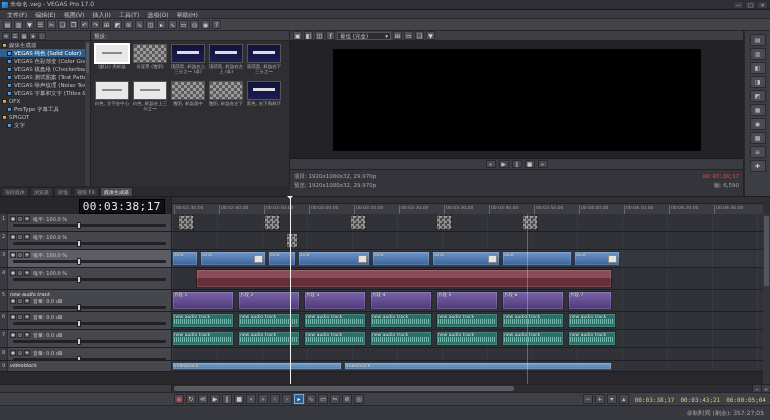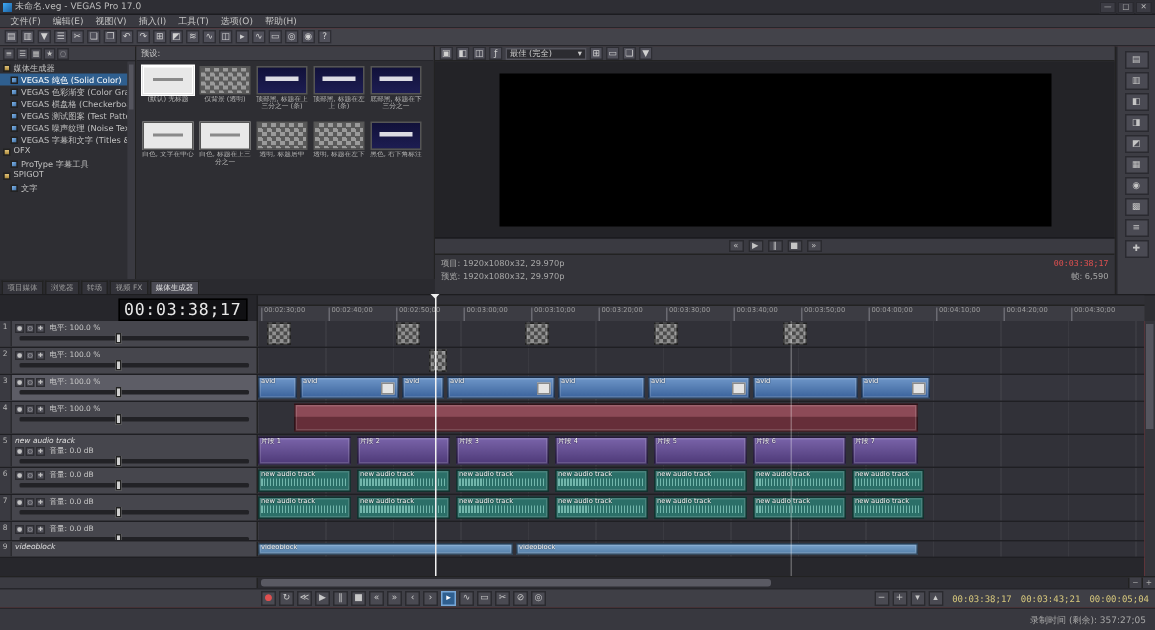--- a/index.html
+++ b/index.html
@@ -1,18 +1,18 @@
 <!DOCTYPE html>
 <html><head>
 <meta charset="utf-8">
 <style>
   *{margin:0;padding:0;box-sizing:border-box;user-select:none}
   html,body{width:770px;height:420px;overflow:hidden}
   body{font-family:"DejaVu Sans",sans-serif;background:#1f1f23;color:#c8c8c8;font-size:6px;position:relative}
-  .app{position:absolute;inset:0;background:#ef4444}
+  .app{position:absolute;inset:0;background:#000000}
 
   
   .titlebar{position:absolute;top:0;left:0;right:0;height:10px;background:#2e2e34;display:flex;align-items:center;padding:0 2px;gap:2px;border-bottom:1px solid #1c1c20}
   .app-icon{width:6px;height:6px;background:linear-gradient(135deg,#3fa9f5,#1b5f9e);display:inline-block}
   .title-text{font-size:6px;color:#bdbdbd;flex:1;white-space:nowrap;overflow:hidden}
   .win-btns{display:flex;gap:1px}
   .win-btn{width:11px;height:8px;font-size:5px;display:flex;align-items:center;justify-content:center;color:#bbb;background:#3c3c44;border:1px solid #2a2a30}
   .menubar{position:absolute;top:10px;height:9px;left:0;right:0;background:#3a3a41;display:flex;align-items:center;padding-left:3px;border-bottom:1px solid #26262b}
   .menu-item{font-size:6px;color:#c4c4c4;padding:0 4px;line-height:9px;white-space:nowrap}
   .toolbar{position:absolute;top:19px;height:12px;left:0;right:0;background:#43434a;display:flex;align-items:center;gap:2px;padding:0 3px;border-bottom:1px solid #26262b}

